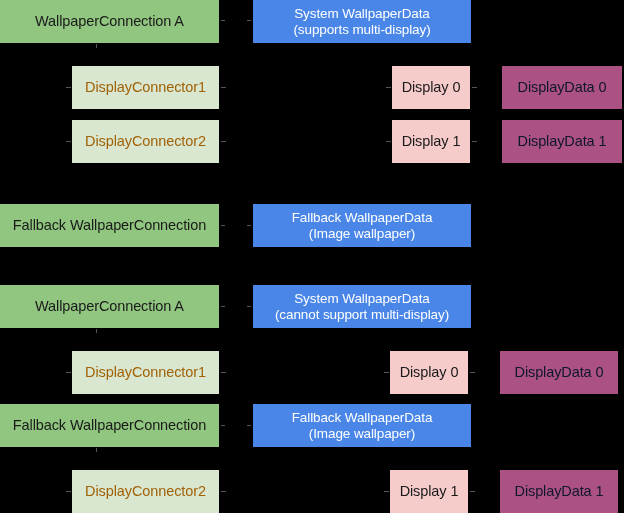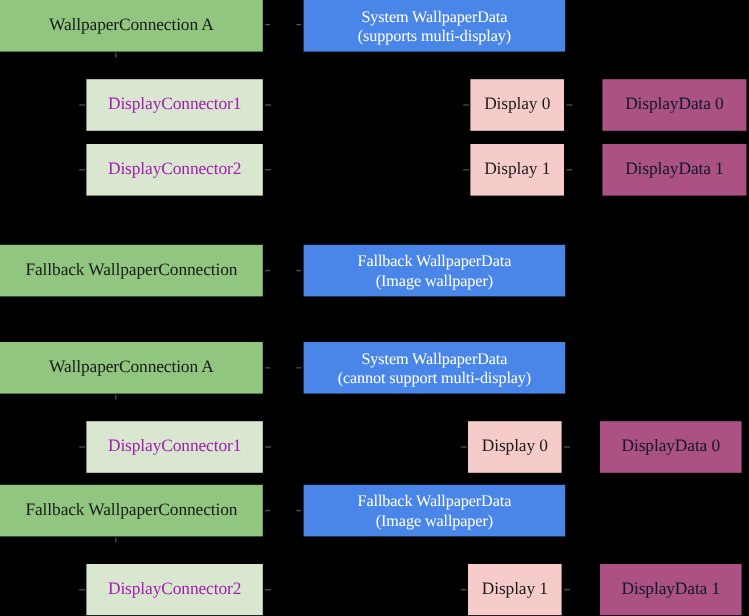--- a/index.html
+++ b/index.html
@@ -20,30 +20,29 @@
   .node {
     position: absolute;
     box-sizing: border-box;
     display: flex;
     align-items: center;
     justify-content: center;
     text-align: center;
     line-height: 1.18;
     white-space: pre-line;
     letter-spacing: -0.1px;
-    font-family: Liberation Serif, serif;
   }
   .node-label {
     display: block;
     width: 100%;
     white-space: pre-line;
   }
   
   .c-green   { background: #90c67f; color: #1a1a1a; }
-  .c-ltgreen { background: #d9e7d0; color: #a21caf; }
+  .c-ltgreen { background: #d9e7d0; color: #a16207; }
   .c-blue    { background: #4a86e8; color: #ffffff; }
   .c-pink    { background: #f6cccb; color: #1a1a1a; }
   .c-magenta { background: #ab5184; color: #0f172a; }
 
   .fs-15 { font-size: 14.5px; }
   .fs-14 { font-size: 13.5px; }
   .tick {
     position: absolute;
     background: #555555;
   }

